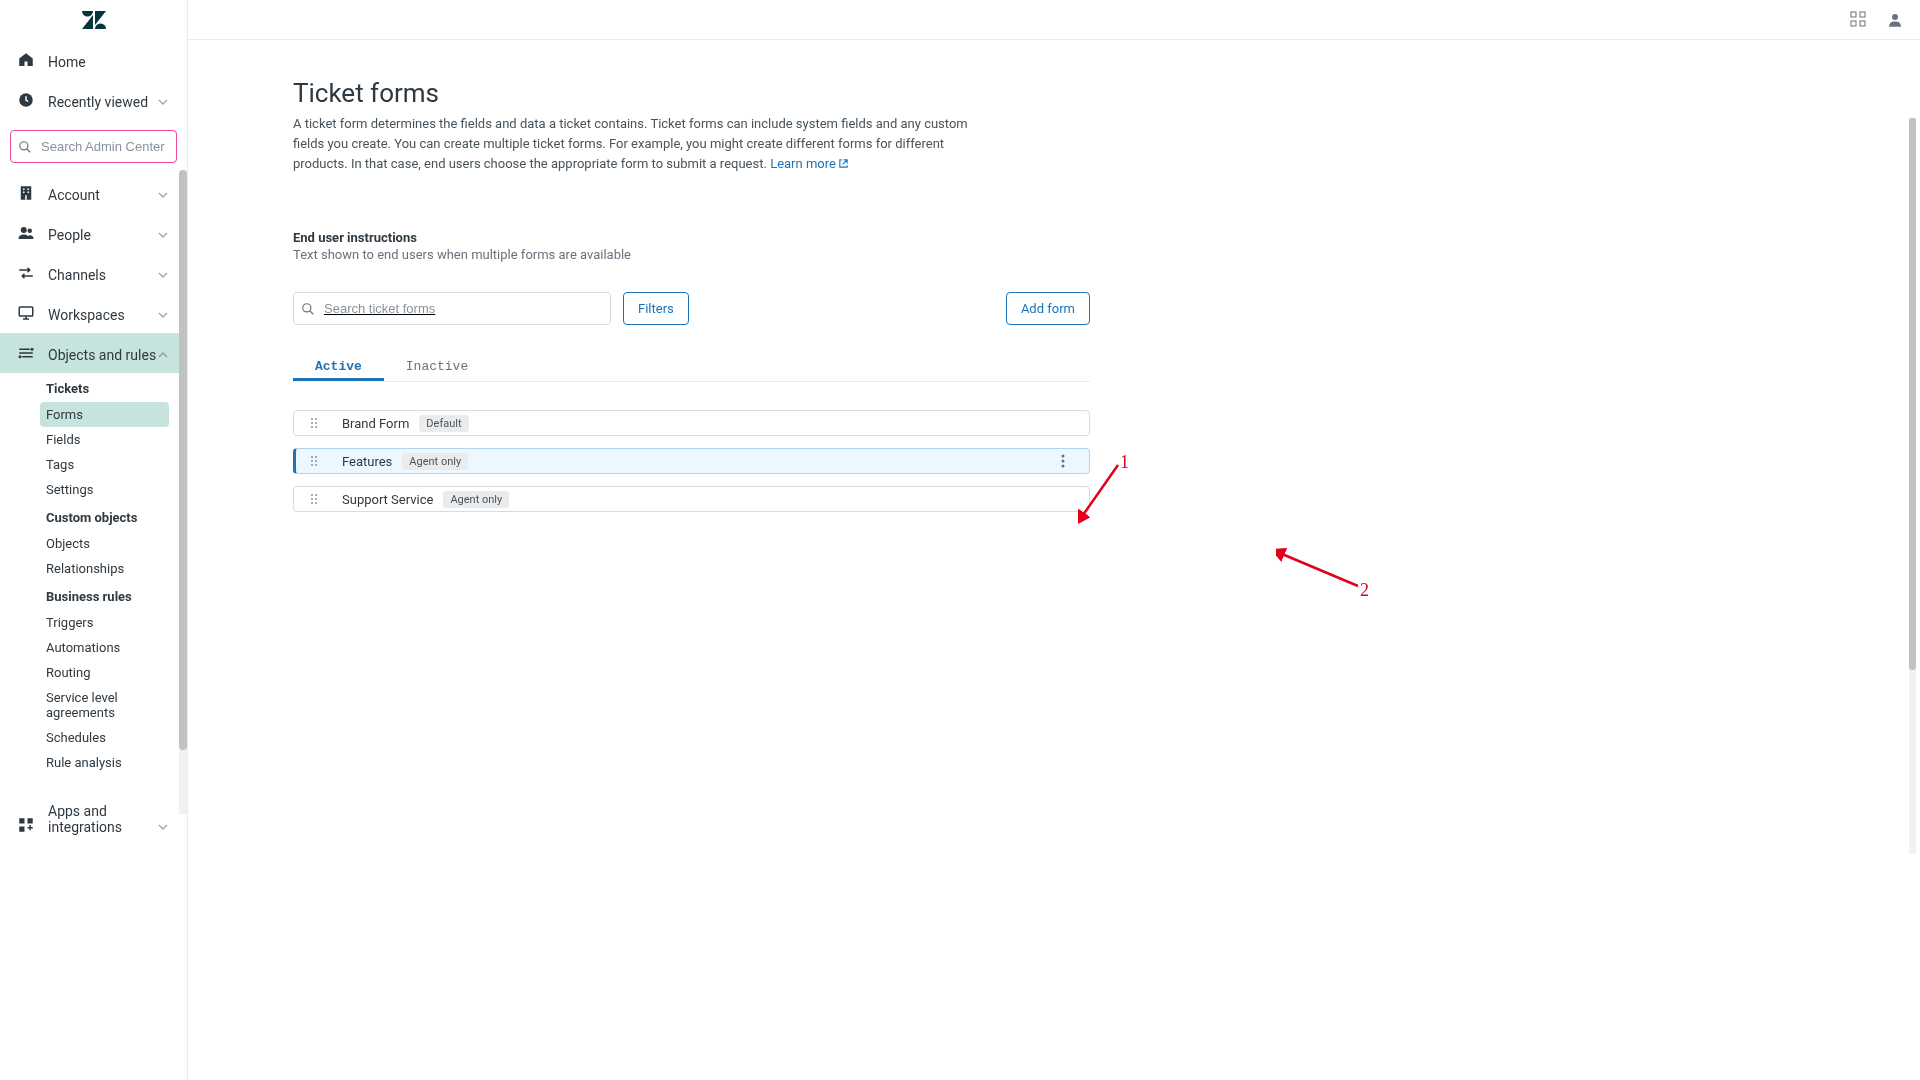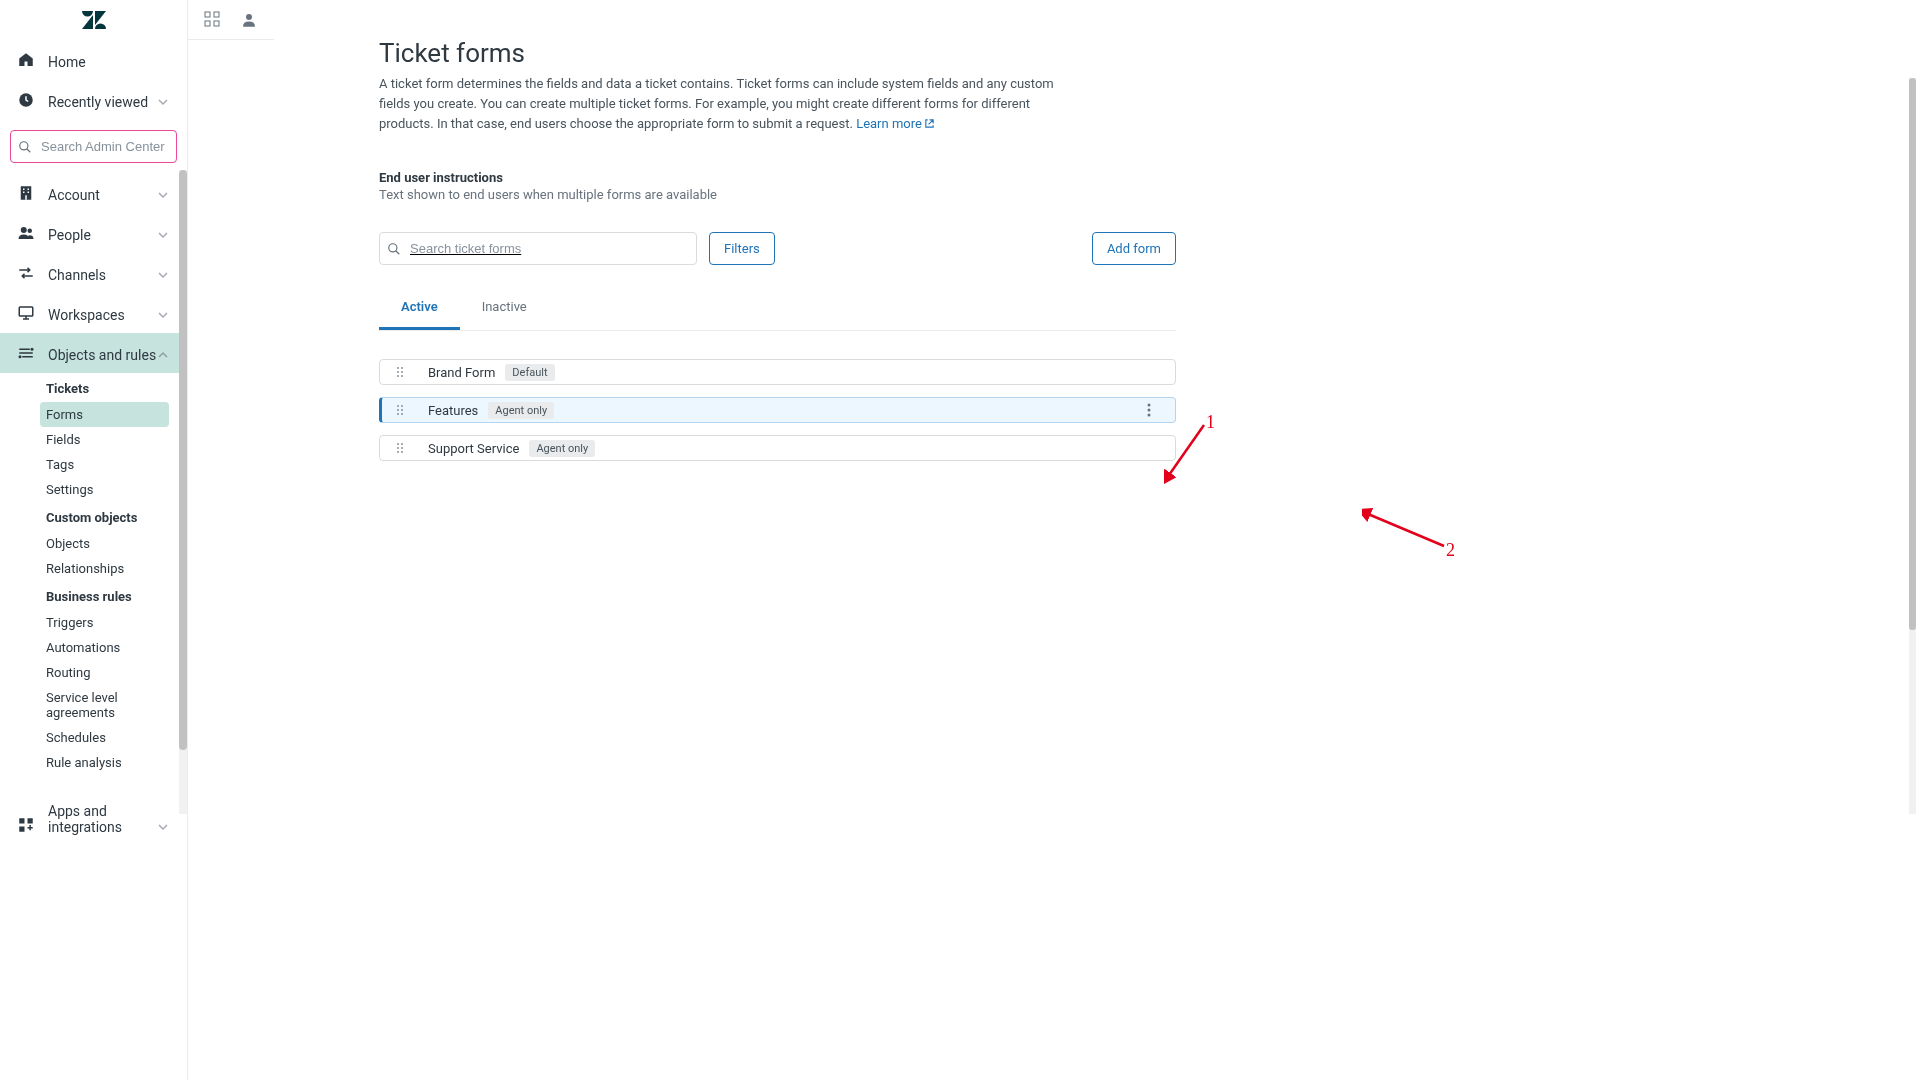--- a/index.html
+++ b/index.html
@@ -24,47 +24,47 @@
 
 .subnav { padding-left: 46px; }
 .subnav-header { font-weight: 700; font-size: 13px; padding: 8px 0 6px; color: #2f3941; }
 .subnav-item { display: block; padding: 5px 10px 5px 0; font-size: 13px; color: #2f3941; cursor: pointer; border-radius: 4px; margin-left: -6px; padding-left: 6px; margin-right: 18px; }
 .subnav-item.active { background: #c6e3de; }
 
 .sidebar-scrollbar { position: absolute; right: 0; top: 170px; width: 8px; height: 644px; background: #f1f1f1; }
 .sidebar-thumb { position: absolute; top: 0; width: 8px; height: 580px; background: #c1c1c1; border-radius: 4px; }
 
 
-.main { flex: 1; display: flex; position: relative; }
+.main { flex: 1; display: flex; flex-direction: column; position: relative; }
 .topbar { height: 40px; border-bottom: 1px solid #e9ebed; display: flex; align-items: center; justify-content: flex-end; padding: 0 16px; gap: 18px; }
 .topbar-icon { width: 18px; height: 18px; color: #68737d; cursor: pointer; }
 
 
 .content-wrapper { flex: 1; position: relative; overflow: hidden; }
 .content { padding: 38px 0 40px; margin-left: 105px; width: 797px; position: relative; }
 .page-title { font-size: 26px; font-weight: 400; margin-bottom: 6px; color: #2f3941; }
 .page-desc { font-size: 13px; color: #49545c; line-height: 1.55; max-width: 700px; }
 .learn-link { color: #1f73b7; text-decoration: none; }
 .ext-icon { display: inline-block; margin-left: 2px; width: 11px; height: 11px; vertical-align: -1px; }
 
-.section { margin-top: 36px; }
+.section { margin-top: 56px; }
 .section-label { font-weight: 700; font-size: 13px; margin-bottom: 2px; }
 .section-hint { font-size: 13px; color: #68737d; margin-bottom: 8px; }
 .instructions-input { width: 100%; padding: 8px 10px; border: 1px solid #d8dcde; border-radius: 4px; font-size: 13px; font-family: inherit; resize: vertical; height: 38px; }
 
 .toolbar-row { margin-top: 30px; display: flex; align-items: center; gap: 12px; }
 .form-search { position: relative; width: 318px; }
 .form-search input { width: 100%; padding: 8px 10px 8px 30px; border: 1px solid #d8dcde; border-radius: 4px; font-size: 13px; text-decoration: underline; }
 .form-search input::placeholder { color: #87929d; }
 .form-search .sicon { position: absolute; left: 8px; top: 50%; transform: translateY(-50%); color: #68737d; }
 .btn { padding: 8px 14px; border: 1px solid #1f73b7; background: #fff; color: #1f73b7; border-radius: 4px; font-size: 13px; cursor: pointer; font-family: inherit; text-align: right; }
 .spacer { flex: 1; }
 
 .tabs { margin-top: 24px; border-bottom: 1px solid #e9ebed; display: flex; gap: 0; }
-.tab { padding: 10px 22px 13px; font-size: 13px; color: #68737d; cursor: pointer; border-bottom: 3px solid transparent; }
+.tab { padding: 10px 22px 4px; font-size: 13px; color: #68737d; cursor: pointer; border-bottom: 3px solid transparent; font-family: Liberation Mono, monospace; }
 .tab.active { color: #1f73b7; border-bottom-color: #1f73b7; font-weight: 600; }
 
 .forms-list { margin-top: 28px; }
 .form-row { display: flex; align-items: center; border: 1px solid #d8dcde; border-radius: 4px; padding: 0 14px; height: 26px; margin-bottom: 12px; background: #fff; position: relative; }
 .form-row.highlighted { background: #edf7ff; border-color: #b4d5f0; border-left: 3px solid #1f73b7; padding-left: 12px; }
 .drag-handle { width: 12px; height: 14px; margin-right: 22px; color: #87929d; cursor: grab; display:flex; align-items:center; justify-content:center; }
 .form-name { font-size: 13px; color: #2f3941; }
 .badge { margin-left: 10px; background: #e9ebed; color: #49545c; font-size: 11px; padding: 2px 7px; border-radius: 3px; }
 .row-spacer { flex: 1; }
 .more-btn { width: 24px; height: 24px; display: flex; align-items: center; justify-content: center; cursor: pointer; color: #68737d; border-radius: 4px; }

